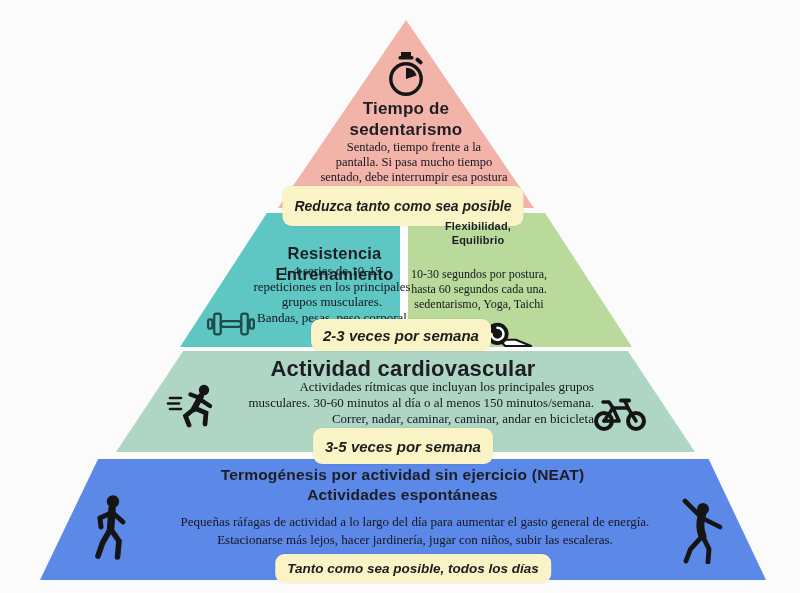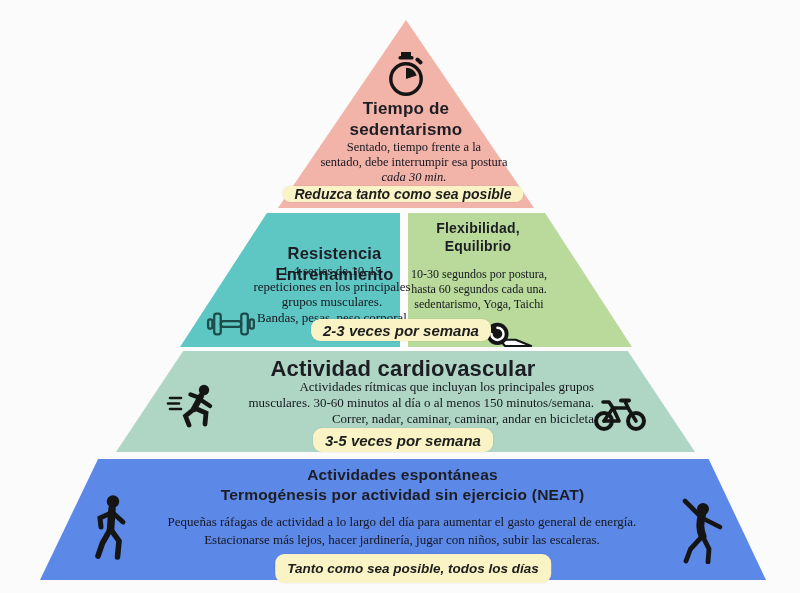--- a/index.html
+++ b/index.html
@@ -27,30 +27,30 @@
     display:flex;align-items:center;justify-content:center;
     font-weight:bold;font-style:italic;color:#1d1d1d;white-space:nowrap;
     padding:0 12px;box-shadow:0 0 0 1px rgba(0,0,0,0.03);
   }
   .icon{position:absolute;}
   .icon svg{display:block;width:100%;height:100%;}
   .t1-title{left:306px;top:98px;width:200px;font-size:17px;line-height:1.25;}
   .t1-body{left:289px;top:140px;width:250px;font-size:12.5px;line-height:1.18;}
   .t2a-title{left:232px;top:219px;width:205px;font-size:16.5px;line-height:1.3;margin-top:24px;}
   .t2a-body{left:227px;top:263px;width:210px;font-size:13px;line-height:1.2;}
-  .t2b-title{left:378px;top:219px;width:200px;font-size:14px;line-height:1.3;}
+  .t2b-title{left:378px;top:219px;width:200px;font-size:11px;line-height:1.3;}
   .t2b-body{left:373px;top:267px;width:212px;font-size:12px;line-height:1.25;}
   .t3-title{left:243px;top:356px;width:320px;font-size:22px;}
   .t3-body{left:214px;top:379px;width:380px;font-size:13px;line-height:1.22;text-align:right;}
   .t4-title{left:190px;top:465px;width:425px;font-size:15.5px;line-height:1.3;}
-  .t4-body{left:132px;top:513px;width:540px;font-size:13px;line-height:1.35;}
+  .t4-body{left:145px;top:513px;width:540px;font-size:13px;line-height:1.35;}
   .em{font-style:italic;}
-  .b1{left:403px;top:186px;height:16px;font-size:14px;}
-  .b2{left:401px;top:319px;height:22px;font-size:15px;}
-  .b3{left:403px;top:428px;height:24px;font-size:15px;}
+  .b1{left:403px;top:186px;height:40px;font-size:14px;}
+  .b2{left:401px;top:319px;height:32px;font-size:15px;}
+  .b3{left:403px;top:428px;height:36px;font-size:15px;}
   .b4{left:413px;top:554px;height:29px;font-size:13.5px;}
 </style>
 </head>
 <body>
 
 <div class="stage">
 
   <div class="shape lvl1"></div>
   <div class="shape lvl2a"></div>
   <div class="shape lvl2b"></div>
@@ -65,20 +65,21 @@
       <circle cx="20" cy="27" r="15.2" fill="none" stroke="#151515" stroke-width="3.4"></circle>
       <path d="M20 27 L20 15.8 A11.2 11.2 0 0 1 30.6 23.4 Z" fill="#151515"></path>
     </svg>
   </div>
   <div class="txt heading t1-title">
     <div>Tiempo de</div>
     <div>sedentarismo</div>
   </div>
   <div class="txt serif t1-body">
     <div>Sentado, tiempo frente a la</div>
+    <div>pantalla. Si pasa mucho tiempo</div>
     <div>sentado, debe interrumpir esa postura</div>
     <div class="em">cada 30 min.</div>
   </div>
   <div class="banner b1">Reduzca tanto como sea posible</div>
 
   <div class="txt heading t2a-title">
     <div>Resistencia</div>
     <div>Entrenamiento</div>
   </div>
   <div class="txt serif t2a-body">
@@ -152,22 +153,22 @@
     <svg viewBox="0 0 50 68" stroke="#151515" fill="none" stroke-linecap="round">
       <circle cx="27" cy="7.5" r="6.2" fill="#151515" stroke="none"></circle>
       <path d="M26 15 L24.5 36" stroke-width="7.5"></path>
       <path d="M25 19 L14 24 L15 33" stroke-width="5"></path>
       <path d="M27 19 L37 28" stroke-width="5"></path>
       <path d="M24.5 35 L33 47 L31.5 63" stroke-width="5.6"></path>
       <path d="M24.5 35 L16.5 49 L12 62" stroke-width="5.6"></path>
     </svg>
   </div>
   <div class="txt heading t4-title">
+    <div>Termogénesis por actividad sin ejercicio (NEAT)</div>
     <div>Actividades espontáneas</div>
-    <div>Termogénesis por actividad sin ejercicio (NEAT)</div>
   </div>
   <div class="txt serif t4-body">
     <div>Pequeñas ráfagas de actividad a lo largo del día para aumentar el gasto general de energía.</div>
     <div>Estacionarse más lejos, hacer jardinería, jugar con niños, subir las escaleras.</div>
   </div>
   <div class="icon" style="left:672px;top:496px;width:58px;height:68px">
     <svg viewBox="0 0 58 68" stroke="#151515" fill="none" stroke-linecap="round">
       <circle cx="31" cy="13" r="6" fill="#151515" stroke="none"></circle>
       <path d="M30 19 C27.5 27 27.5 33 30.5 40" stroke-width="8"></path>
       <path d="M29 21 L13 5" stroke-width="4.6"></path>

